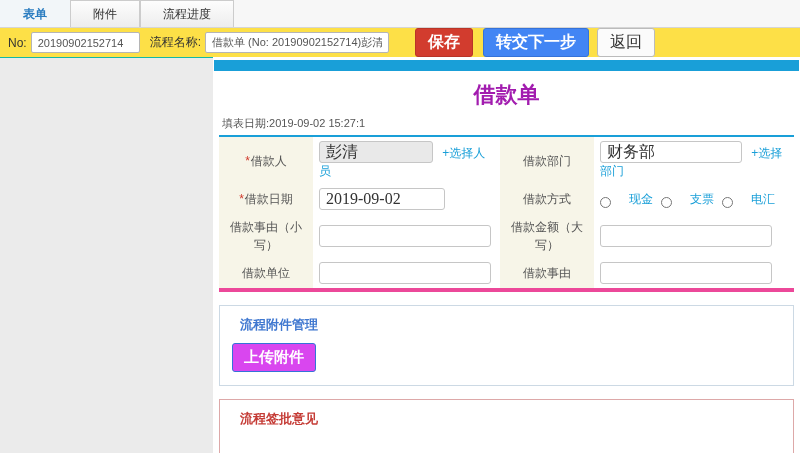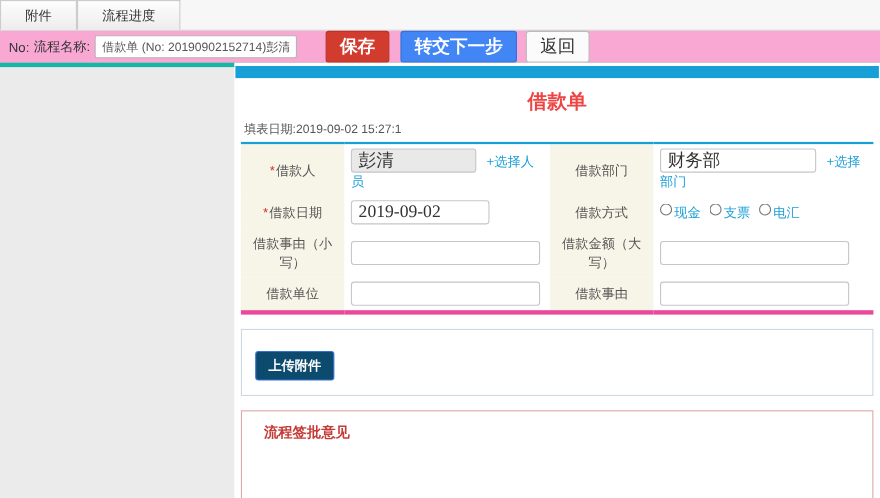--- a/index.html
+++ b/index.html
@@ -6,82 +6,84 @@
   body{font-family:"Liberation Sans","DejaVu Sans",sans-serif;}
   #screen{position:relative;width:800px;height:453px;background:#ebebeb;overflow:hidden;}
 
   
   .tabbar{height:27px;background:#f7f7f7;border-bottom:1px solid #d5d5d5;display:flex;align-items:stretch;}
   .tab{display:flex;align-items:center;padding:0 22px;font-size:12px;color:#333;
        background:linear-gradient(#fdfdfd,#ededed);border:1px solid #ccc;border-bottom:none;cursor:pointer;}
   .tab.active{background:#f2f6f9;border-color:transparent;color:#2a7cc0;font-weight:bold;}
 
   
-  .toolbar{height:29px;background:#f9a8d4;border-bottom:4px solid #14b8a6;display:flex;align-items:center;
+  .toolbar{height:29px;background:#fde047;border-bottom:1px solid #14b8a6;display:flex;align-items:center;
            padding-left:8px;font-size:12px;color:#333;}
   .toolbar label{margin-right:4px;}
   .tb-input{height:17px;border:1px solid #b5b5b5;border-radius:2px;background:#fff;font-size:11px;
             color:#555;padding:1px 6px;font-family:"Liberation Sans","DejaVu Sans",sans-serif;}
   #no-input{width:95px;margin-right:10px;}
   #pname-input{width:170px;}
   .btn{font-size:16px;border-radius:3px;padding:3px 12px;border:1px solid transparent;cursor:pointer;
        font-family:"Liberation Sans","DejaVu Sans",sans-serif;}
   .btn-red{background:#d23c2e;border-color:#b93427;color:#fff;font-weight:bold;margin-left:26px;}
   .btn-blue{background:#4285f4;border-color:#3572d8;color:#fff;font-weight:bold;margin-left:10px;}
   .btn-grey{background:#fbfbfb;border-color:#bbb;color:#333;margin-left:8px;}
 
   
   .panel{position:absolute;left:213px;top:57px;right:0;bottom:0;background:#fff;overflow:hidden;}
   .panel-bluebar{height:11px;background:#199fd8;margin:3px 1px 0 1px;}
-  .form-title{text-align:center;color:#ef4444;font-size:18px;font-weight:600;margin-top:9px;}
+  .form-title{text-align:center;color:#a21caf;font-size:22px;font-weight:600;margin-top:9px;}
   .meta-row{display:flex;justify-content:space-between;font-size:11px;color:#555;
             padding:6px 9px 4px 9px;white-space:nowrap;}
 
   
   .loan-table{margin:0 6px;border-collapse:collapse;width:calc(100% - 12px);
               border-top:2px solid #199fd8;border-bottom:4px solid #ec4899;}
   .loan-table td{font-size:12px;padding:4px 6px;vertical-align:middle;}
   td.lbl{background:#f7f5e8;width:82px;text-align:center;color:#555;line-height:1.5;}
   .req{color:#d0392b;margin-right:1px;}
   .fld input[type=text]{height:18px;border:1px solid #c6c6c6;border-radius:3px;padding:1px 6px;
         font-size:16px;color:#333;font-family:Liberation Serif, serif;}
   .in-borrower{width:100px;background:#e9e9e9;}
   .in-dept{width:128px;background:#fff;}
   .in-date{width:112px;}
   .in-wide{width:158px;}
   a.pick-link{color:#199fd8;text-decoration:none;font-size:12px;margin-left:6px;cursor:pointer;}
   .radio-group{display:flex;align-items:center;gap:8px;}
-  .radio-item{display:flex;align-items:flex-start;gap:2px;color:#199fd8;font-size:12px;cursor:pointer;}
+  .radio-item{display:flex;align-items:flex-end;gap:18px;color:#199fd8;font-size:12px;cursor:pointer;}
   .radio-item input{width:11px;height:11px;margin:0;}
 
   
   .section{margin:13px 6px 0 6px;background:#fff;}
   .sec-attach{border:1px solid #ccd9e4;padding:10px 0 13px 0;}
   .sec-approve{border:1px solid #dda8a8;padding:10px 0 0 0;height:200px;}
   .sec-head{font-size:13px;font-weight:bold;padding-left:20px;}
   .head-blue{color:#4078d0;}
   .head-red{color:#c53c36;}
   .attach-alert{margin:11px 12px 0 12px;background:#fbf5e2;border:1px solid #efe5c6;
                 padding:5px 12px;font-size:11px;color:#666;}
-  .btn-upload{margin:9px 0 0 12px;background:#0c4a6e;border:1px solid #3572d8;color:#fff;
-              font-size:12px;font-weight:bold;padding:4px 11px;border-radius:3px;cursor:pointer;
+  .btn-upload{margin:9px 0 0 12px;background:#d946ef;border:1px solid #3572d8;color:#fff;
+              font-size:15px;font-weight:bold;padding:4px 11px;border-radius:3px;cursor:pointer;
               font-family:"Liberation Sans","DejaVu Sans",sans-serif;text-align:center;}
 </style>
 </head>
 <body>
 
 <div id="screen">
 
   <div class="tabbar">
+    <div class="tab active">表单</div>
     <div class="tab">附件</div>
     <div class="tab">流程进度</div>
   </div>
 
   <div class="toolbar">
     <label>No:</label>
+    <input id="no-input" class="tb-input" type="text" value="20190902152714" style="">
     <label>流程名称:</label>
     <input id="pname-input" class="tb-input" type="text" value="借款单 (No: 20190902152714)彭清" style="">
     <button class="btn btn-red">保存</button>
     <button class="btn btn-blue">转交下一步</button>
     <button class="btn btn-grey">返回</button>
   </div>
 
   <div class="panel">
     <div class="panel-bluebar"></div>
     <div class="form-title">借款单</div>
@@ -147,20 +149,21 @@
         </td>
         <td class="lbl">借款事由</td>
         <td class="fld">
           <input type="text" class="in-wide" value="" style="">
         </td>
       </tr>
     </tbody>
       </table>
 
     <div class="section sec-attach">
+      <div class="sec-head head-blue">流程附件管理</div>
       <button class="btn-upload">上传附件</button>
     </div>
 
     <div class="section sec-approve">
       <div class="sec-head head-red">流程签批意见</div>
 
     </div>
   </div>
 </div>
 

